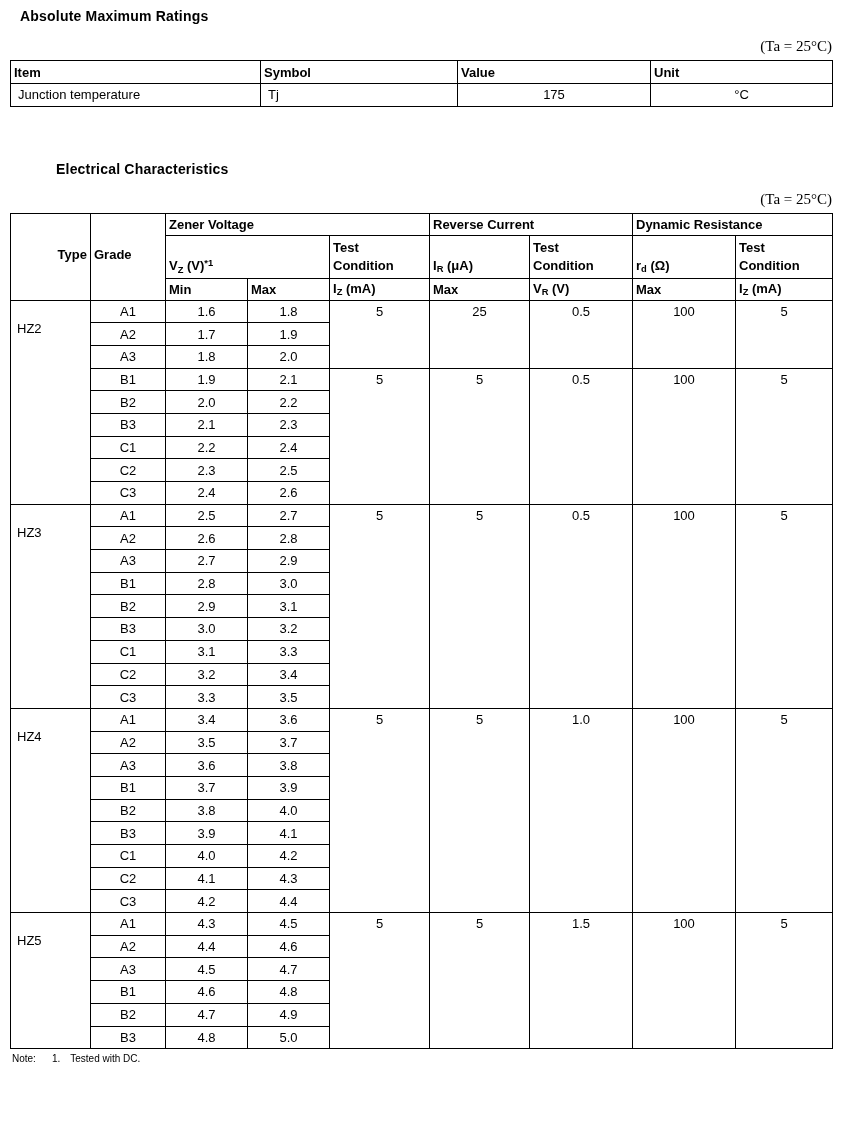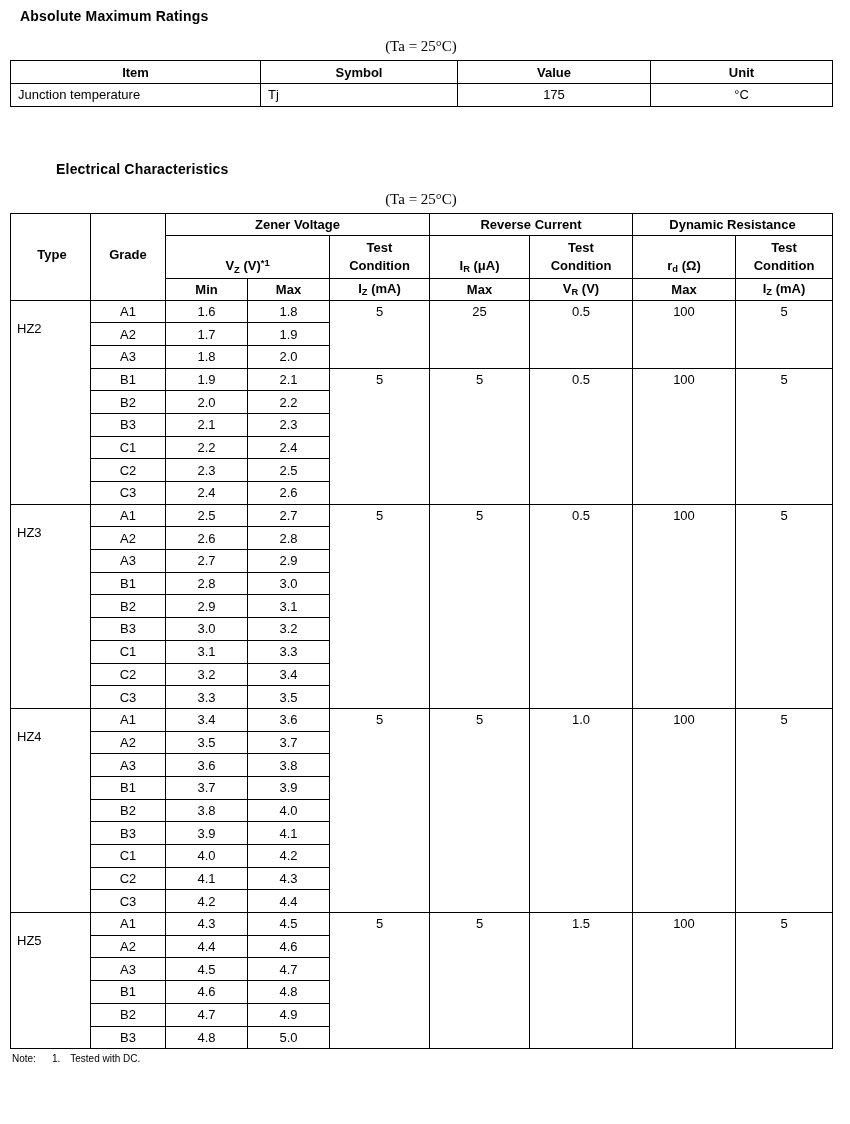--- a/index.html
+++ b/index.html
@@ -16,53 +16,53 @@
   .title {
     font-size: 14px;
     font-weight: bold;
     margin-left: 10px;
     letter-spacing: 0.2px;
   }
   .title2 { margin-top: 54px; margin-left: 46px; }
 
   .cond {
     width: 822px;
-    text-align: center;
+    text-align: right;
     font-family: "Liberation Serif", serif;
     font-size: 15px;
     margin: 14px 0 5px 0;
   }
 
   table {
     border-collapse: collapse;
     table-layout: fixed;
     width: 822px;
   }
   th, td {
     border: 1px solid #000000;
     font-size: 13px;
     padding: 0 3px;
     overflow: hidden;
   }
-  th { font-weight: bold; text-align: center; }
+  th { font-weight: bold; text-align: left; }
 
   
   .t1 th { height: 23px; }
   .t1 td { height: 22.5px; }
   .t1 .c-item, .t1 .c-symbol { text-align: left; padding-left: 7px; }
   .t1 .c-value, .t1 .c-unit { text-align: center; }
 
   
   .t2 thead tr.hr1 th { height: 22px; vertical-align: middle; }
   .t2 thead tr.hr2 th { height: 43px; }
   .t2 thead tr.hr3 th { height: 22px; vertical-align: middle; }
   .t2 thead .vb { vertical-align: bottom; padding-bottom: 3px; }
   .t2 thead .tc { vertical-align: middle; white-space: pre-line; line-height: 1.38; }
   .t2 thead .th-type {
-    text-align: center;
+    text-align: right;
     vertical-align: bottom;
     padding: 0 3px 4px 6px;
   }
   .t2 thead .th-grade { vertical-align: bottom; padding-bottom: 4px; }
 
   .t2 td { height: 22.7px; text-align: center; }
   .t2 td.type-cell {
     text-align: left;
     vertical-align: top;
     padding: 20px 3px 0 6px;

